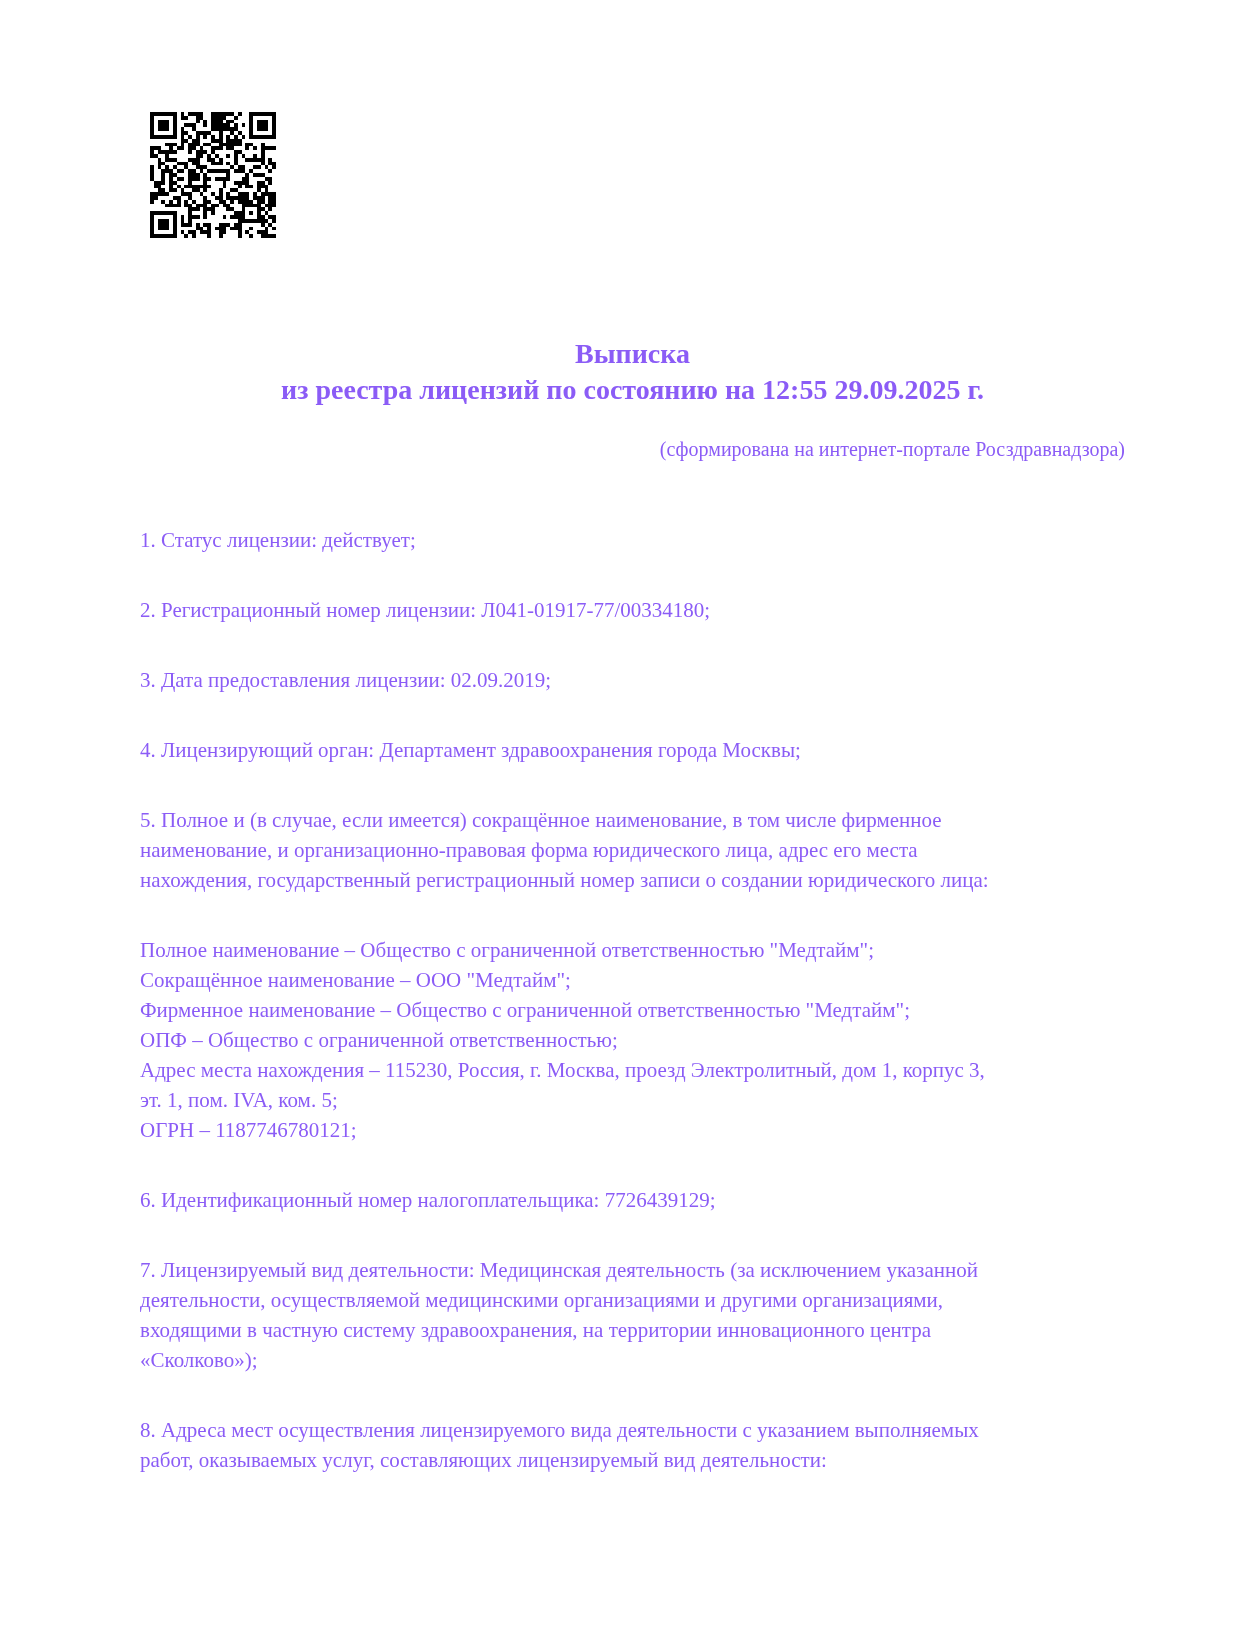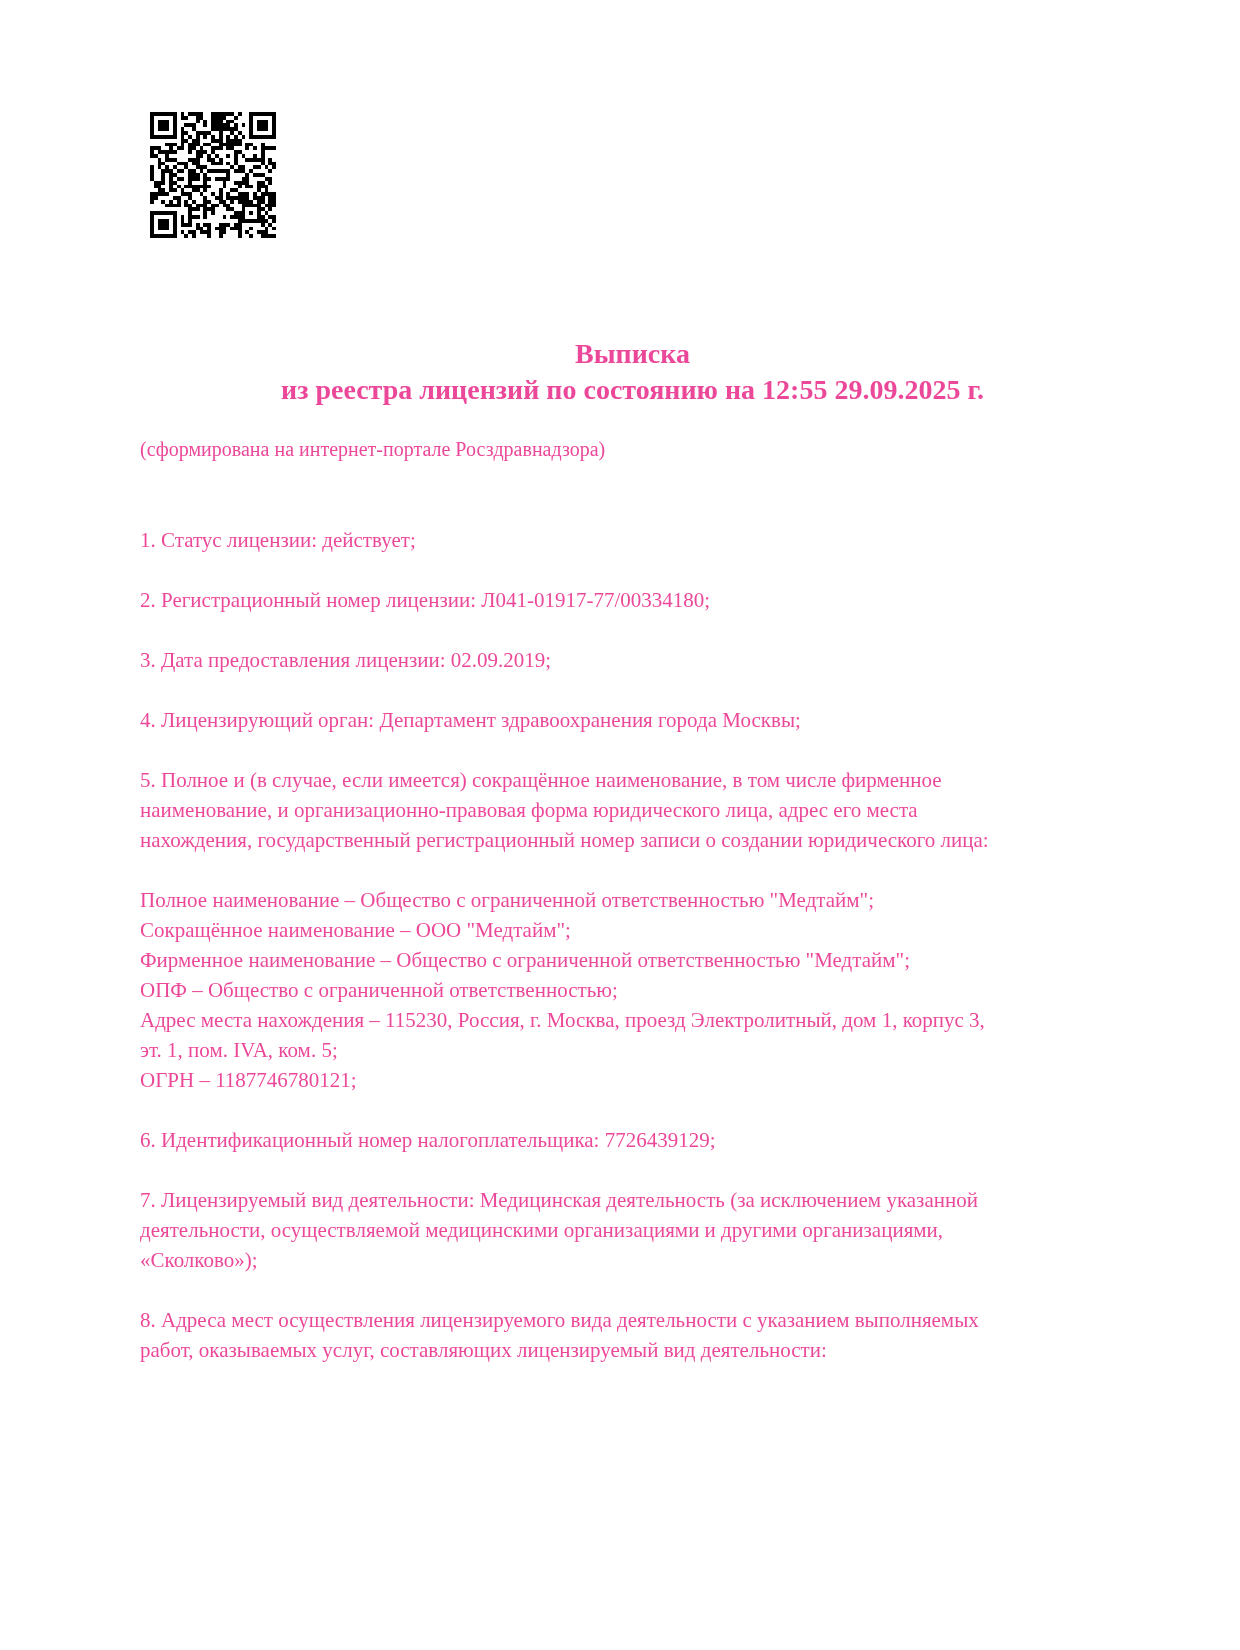--- a/index.html
+++ b/index.html
@@ -2,21 +2,21 @@
 <html lang="ru"><head>
 <meta charset="utf-8">
 <style>
   * { margin: 0; padding: 0; box-sizing: border-box; }
   html, body { background: #ffffff; }
   .page {
     position: relative;
     width: 1240px;
     height: 1650px;
     background: #ffffff;
-    color: #ec4899;
+    color: #8b5cf6;
     font-family: "Liberation Serif", "DejaVu Serif", serif;
     overflow: hidden;
   }
   .qr {
     position: absolute;
     left: 150px;
     top: 112px;
     width: 126px;
     height: 126px;
   }
@@ -30,29 +30,30 @@
   }
   .title {
     margin-top: 336px;
     text-align: center;
     font-weight: bold;
     font-size: 28px;
     line-height: 36px;
   }
   .subtitle {
     margin-top: 26px;
+    text-align: right;
     font-size: 20px;
     line-height: 30px;
   }
   .doc-body {
     margin-top: 61px;
     font-size: 21px;
     line-height: 30px;
   }
-  .para { margin-bottom: 30px; }
+  .para { margin-bottom: 30px; margin-top: 40px; }
   .line { white-space: nowrap; }
 </style>
 </head>
 <body>
 
 <div class="page">
 
   <div class="qr">
     <svg viewBox="0 0 33 33" xmlns="http://www.w3.org/2000/svg" fill="#000000">
         <rect x="0" y="0" width="1" height="1"></rect>
@@ -649,20 +650,21 @@
           <div class="line">Адрес места нахождения – 115230, Россия, г. Москва, проезд Электролитный, дом 1, корпус 3,</div>
           <div class="line">эт. 1, пом. IVA, ком. 5;</div>
           <div class="line">ОГРН – 1187746780121;</div>
         </div>
         <div class="para">
           <div class="line">6. Идентификационный номер налогоплательщика: 7726439129;</div>
         </div>
         <div class="para">
           <div class="line">7. Лицензируемый вид деятельности: Медицинская деятельность (за исключением указанной</div>
           <div class="line">деятельности, осуществляемой медицинскими организациями и другими организациями,</div>
+          <div class="line">входящими в частную систему здравоохранения, на территории инновационного центра</div>
           <div class="line">«Сколково»);</div>
         </div>
         <div class="para">
           <div class="line">8. Адреса мест осуществления лицензируемого вида деятельности с указанием выполняемых</div>
           <div class="line">работ, оказываемых услуг, составляющих лицензируемый вид деятельности:</div>
         </div>
       </div>
   </div>
 
 </div>

